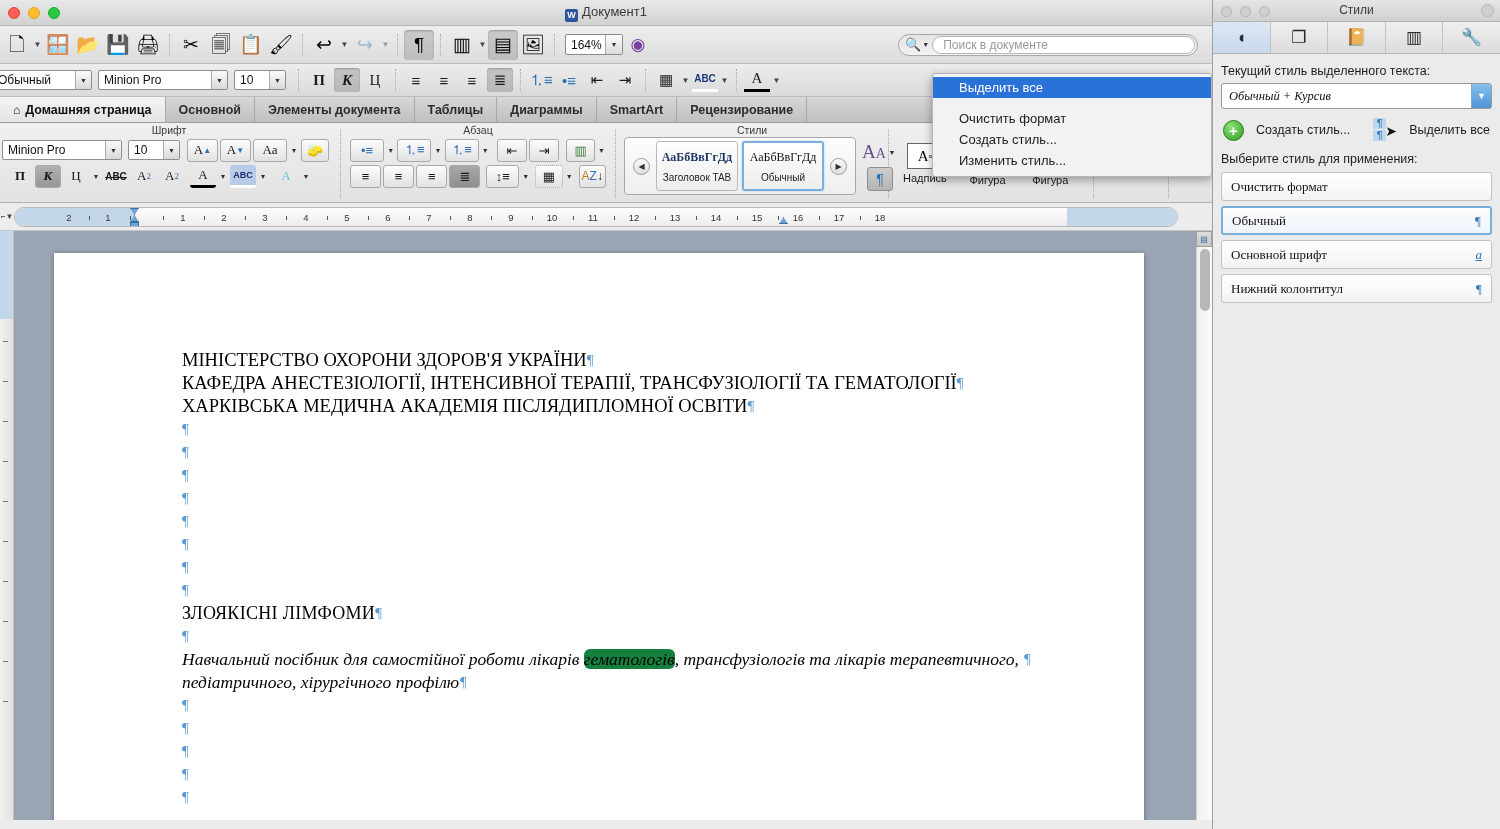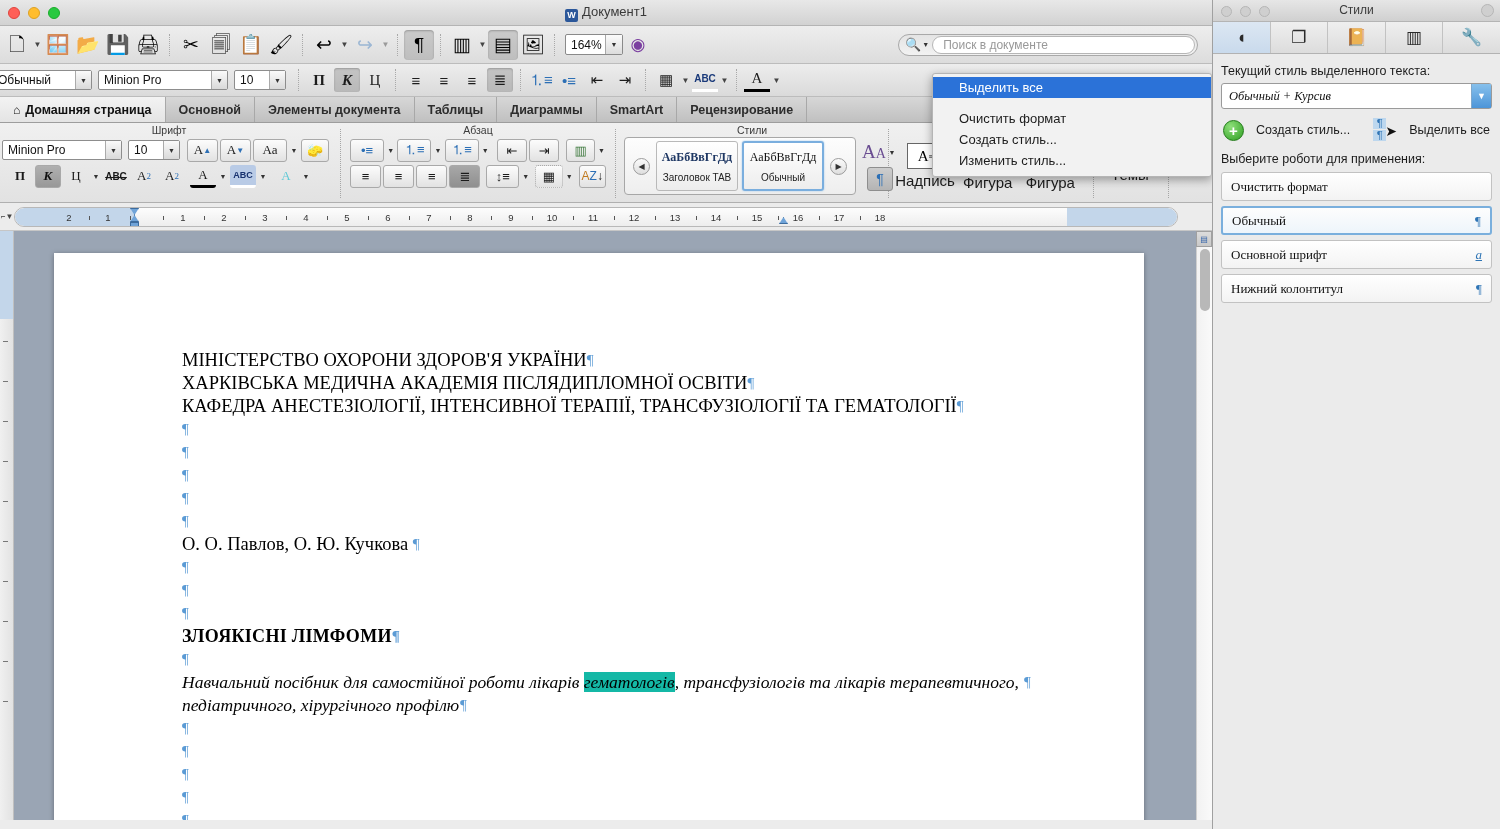--- a/index.html
+++ b/index.html
@@ -164,21 +164,21 @@
   .style-card.sel { border: 2px solid #7aaede; box-shadow: 0 0 2px #9cc7ea; }
   .style-card .sample { font-family: "Liberation Serif", serif; font-weight: bold; font-size: 12px; color: #1f3864; }
   .style-card .sample.norm { color: #111; font-weight: normal; }
   .style-card .cname { font-size: 10px; color: #222; margin-top: 7px; }
 
   .big-ico-btn { display: flex; flex-direction: column; align-items: center; width: 56px; }
   .big-ico-btn .bico {
     width: 34px; height: 28px; display:flex; align-items:center; justify-content:center;
     font-size: 21px;
   }
-  .big-ico-btn .blabel { font-size: 15px; color: #1c1c1c; margin-top: 3px; }
+  .big-ico-btn .blabel { font-size: 11px; color: #1c1c1c; margin-top: 3px; }
   .bico-caret { font-size: 7px; color:#333; position: relative; top:-8px; left: 2px;}
 
   
   .ruler-row { height: 28px; display: flex; background: #ececec; border-bottom:1px solid #c6c6c6; }
   .ruler-corner { width: 14px; display:flex; align-items:center; justify-content:center; font-size:8px; color:#444;}
   .hruler {
     position: relative; flex: 1; height: 20px; margin-top: 4px; margin-right: 34px;
     background: linear-gradient(to bottom,#fdfdfd,#ededed);
     border: 1px solid #b8b8b8; border-radius: 10px;
     overflow: hidden; font-size: 9.5px; color: #333;
@@ -202,23 +202,23 @@
   .page {
     position: absolute; left: 54px; top: 22px; width: 1090px; height: 700px;
     background: #fff; box-shadow: 0 1px 5px rgba(0,0,0,0.35);
   }
   .doc-body { padding: 96px 0 0 128px; }
   .dline {
     font-family: "Liberation Serif", serif;
     font-size: 18.5px; color: #000; line-height: 23px; white-space: nowrap;
   }
   .pilcrow { color: #5b9bd5; font-size: 15px; vertical-align: 1px; }
-  .dline.bold { font-weight: bold; font-size: 18px; letter-spacing: .3px;}
+  .dline.bold { font-weight: normal; font-size: 18px; letter-spacing: .3px;}
   .dline.ital { font-style: italic; font-size: 17.5px; white-space: normal; }
-  .sel-word { background: #14b8a6; }
+  .sel-word { background: #15803d; border-radius: 6px; }
 
   .vscroll {
     position: absolute; right: 0; top: 0; bottom: 0; width: 16px;
     background: linear-gradient(to right,#f2f2f2,#fafafa);
     border-left: 1px solid #cfcfcf;
   }
   .vscroll .thumb {
     position:absolute; top: 18px; left: 3px; width: 10px; height: 62px;
     background:#b8b8b8; border-radius: 5px;
   }
@@ -611,28 +611,27 @@
         <div class="vtick" style="top:350px"></div>
           <div class="vtick" style="top:390px"></div>
         <div class="vtick" style="top:430px"></div>
           <div class="vtick" style="top:470px"></div>
       </div>
 
       <div class="page">
         <div class="doc-body">
 
           <div class="dline"><span>МІНІСТЕРСТВО ОХОРОНИ ЗДОРОВ'Я УКРАЇНИ</span><span class="pilcrow">¶</span></div>
+          <div class="dline"><span>КАФЕДРА АНЕСТЕЗІОЛОГІЇ, ІНТЕНСИВНОЇ ТЕРАПІЇ, ТРАНСФУЗІОЛОГІЇ ТА ГЕМАТОЛОГІЇ</span><span class="pilcrow">¶</span></div>
           <div class="dline"><span>ХАРКІВСЬКА МЕДИЧНА АКАДЕМІЯ ПІСЛЯДИПЛОМНОЇ ОСВІТИ</span><span class="pilcrow">¶</span></div>
-          <div class="dline"><span>КАФЕДРА АНЕСТЕЗІОЛОГІЇ, ІНТЕНСИВНОЇ ТЕРАПІЇ, ТРАНСФУЗІОЛОГІЇ ТА ГЕМАТОЛОГІЇ</span><span class="pilcrow">¶</span></div>
-          <div class="dline"><span class="pilcrow">¶</span></div>
-          <div class="dline"><span class="pilcrow">¶</span></div>
-          <div class="dline"><span class="pilcrow">¶</span></div>
-          <div class="dline"><span class="pilcrow">¶</span></div>
-          <div class="dline"><span class="pilcrow">¶</span></div>
-          <div class="dline"><span>О. О. Павлов, О. Ю. Кучкова</span> <span class="pilcrow">¶</span></div>
+          <div class="dline"><span class="pilcrow">¶</span></div>
+          <div class="dline"><span class="pilcrow">¶</span></div>
+          <div class="dline"><span class="pilcrow">¶</span></div>
+          <div class="dline"><span class="pilcrow">¶</span></div>
+          <div class="dline"><span class="pilcrow">¶</span></div>
           <div class="dline"><span class="pilcrow">¶</span></div>
           <div class="dline"><span class="pilcrow">¶</span></div>
           <div class="dline"><span class="pilcrow">¶</span></div>
           <div class="dline bold"><span>ЗЛОЯКІСНІ ЛІМФОМИ</span><span class="pilcrow">¶</span></div>
           <div class="dline"><span class="pilcrow">¶</span></div>
 
           <div class="dline ital" style="width:900px">
             <span>Навчальний посібник для самостійної роботи лікарів </span><span class="sel-word">гематологів</span><span>, трансфузіологів та лікарів терапевтичного, </span><span class="pilcrow">¶</span><br>
             <span>педіатричного, хірургічного профілю</span><span class="pilcrow">¶</span>
           </div>
@@ -702,21 +701,21 @@
         <div class="plus-ico">+</div>
         <div class="lnk">Создать стиль...</div>
         <div class="pil-pair">
           <div class="p1">¶</div>
           <div class="p2">¶</div>
           <div class="cur">➤</div>
         </div>
         <div class="sel-all-lnk">Выделить все</div>
       </div>
 
-      <div class="sw-label">Выберите роботи для применения:</div>
+      <div class="sw-label">Выберите стиль для применения:</div>
 
       <div class="style-list">
         <div class="style-item">
           <span>Очистить формат</span>
         </div>
         <div class="style-item sel">
           <span>Обычный</span>
           <span class="mark">¶</span>
         </div>
         <div class="style-item">

